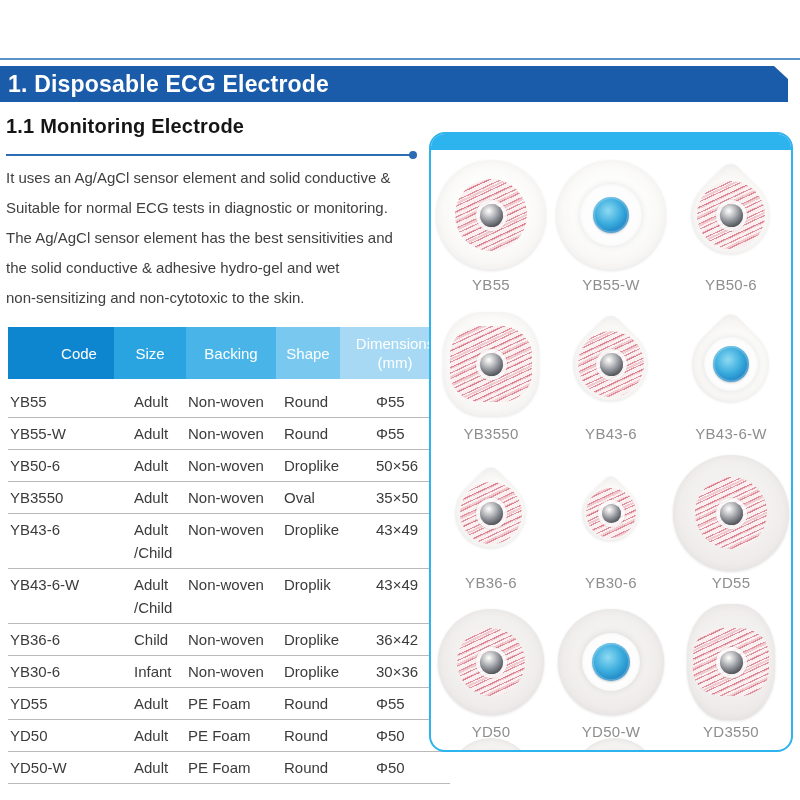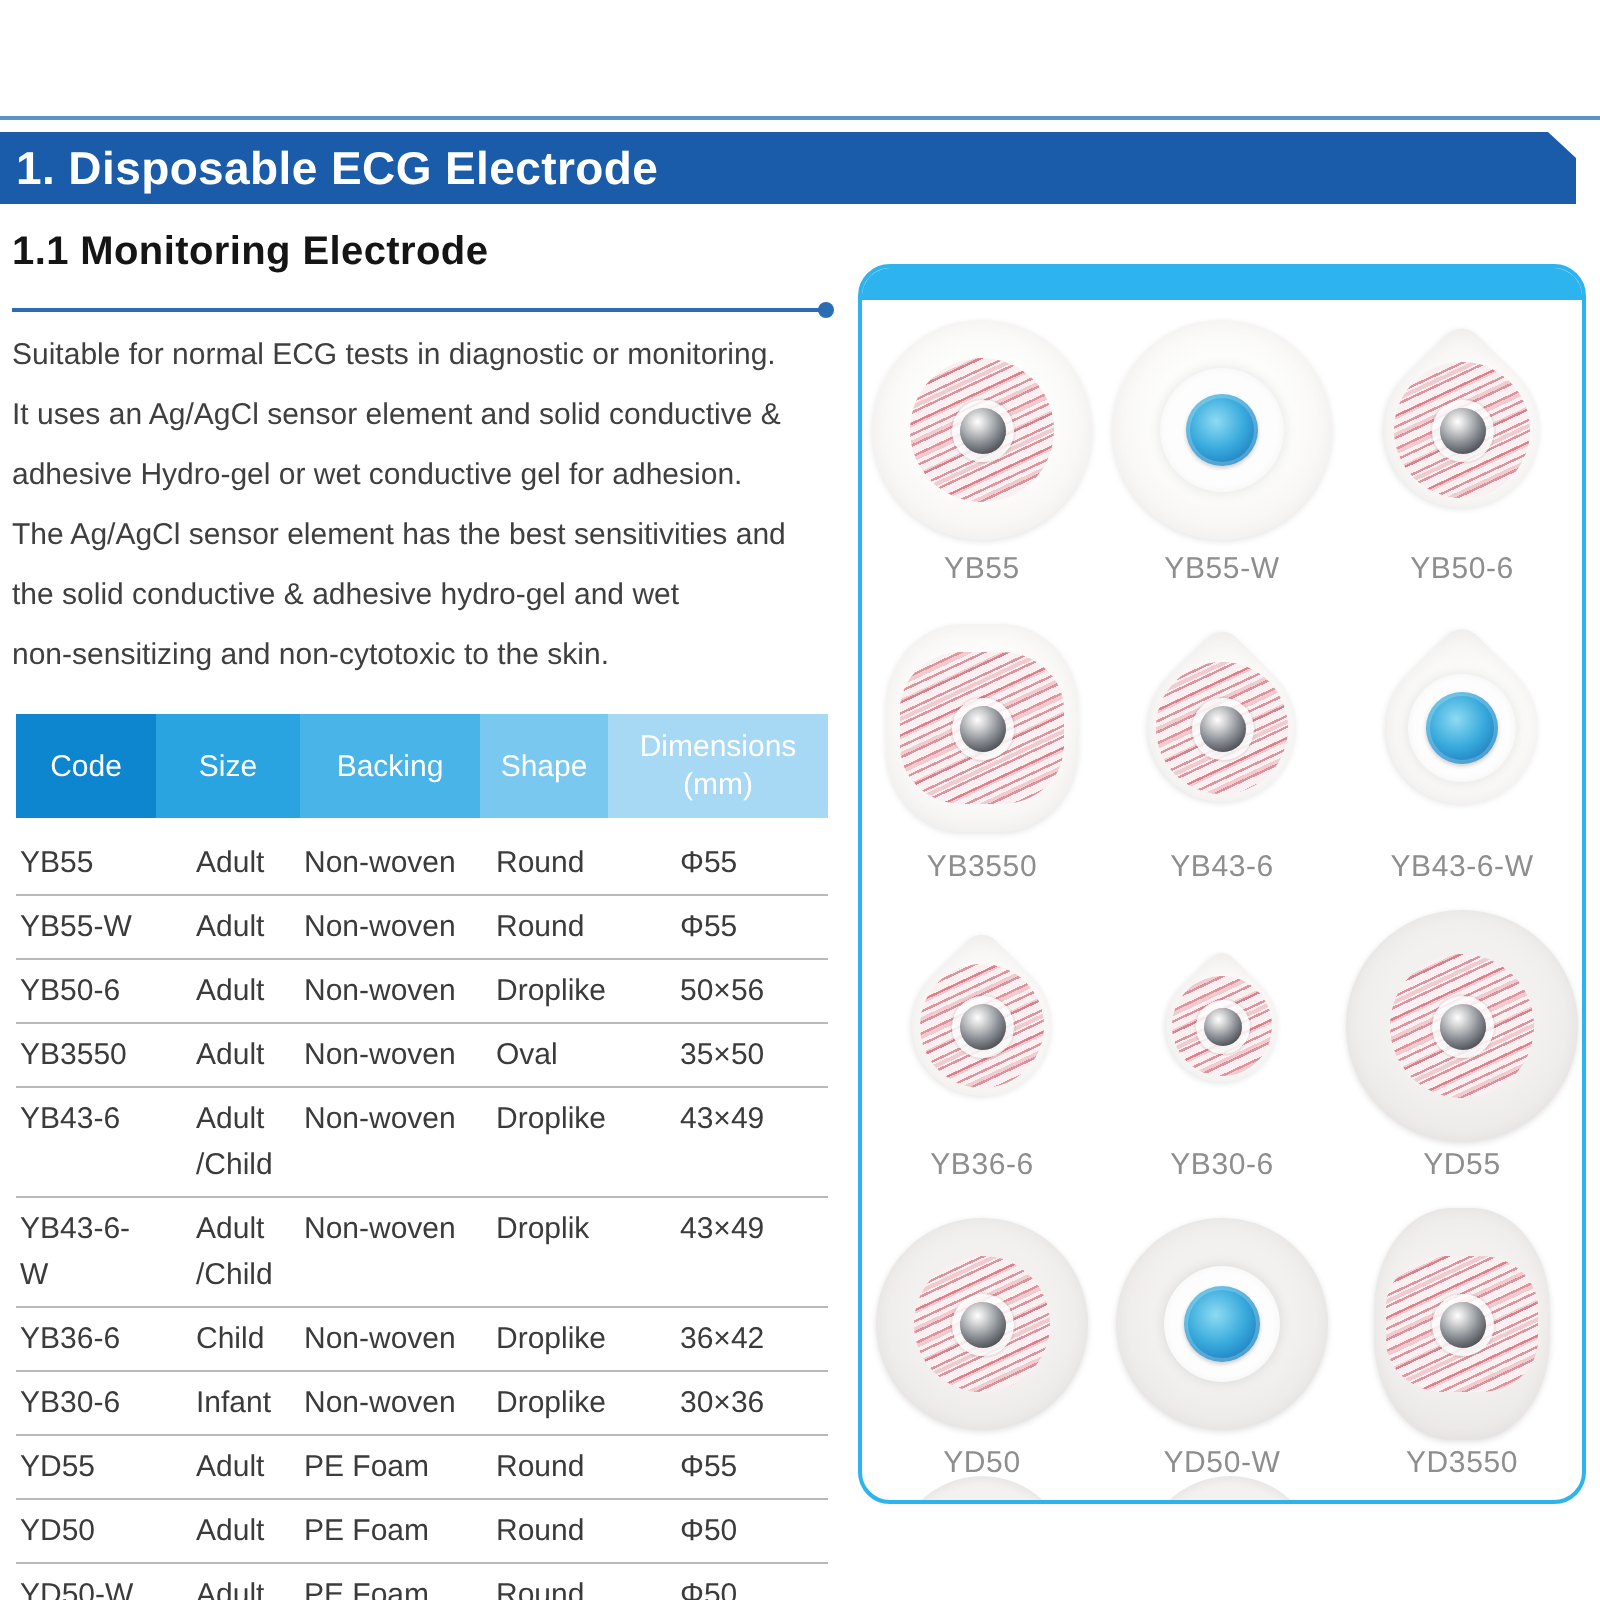--- a/index.html
+++ b/index.html
@@ -35,21 +35,21 @@
 
   .desc{margin-top:7px;}
   .desc-line{font-size:15px;line-height:30px;color:#3f3f3f;white-space:nowrap;}
 
   
   table.spec{border-collapse:collapse;margin:14px 0 0 2px;width:406px;table-layout:fixed;}
   .spec th{
     height:52px;color:#ffffff;font-size:15px;font-weight:400;text-align:center;
     vertical-align:middle;white-space:pre-line;line-height:19px;padding:0;
   }
-  .spec th.h0{width:70px;background:#0d85cf;}
+  .spec th.h0{width:70px;background:#0d85cf;padding-left:36px;}
   .spec th.h1{width:72px;background:#2aa3e1;}
   .spec th.h2{width:90px;background:#48b4e8;}
   .spec th.h3{width:64px;background:#79c8ef;}
   .spec th.h4{width:110px;background:#a7d9f4;}
   .spec td{
     font-size:15px;color:#3b3b3b;vertical-align:top;text-align:left;
     padding:4px 0 4px 0;line-height:23px;border-bottom:1px solid #b9b9b9;
     white-space:pre-line;
   }
   .spec tbody tr:first-child td{padding-top:11px;}
@@ -145,23 +145,22 @@
 
   <div class="content">
 
     <div class="left">
       <h2 class="sec-title">1.1 Monitoring Electrode</h2>
       <div class="title-rule">
         <span class="dot"></span>
       </div>
 
       <div class="desc">
+        <div class="desc-line">It uses an Ag/AgCl sensor element and solid conductive &amp;</div>
         <div class="desc-line">Suitable for normal ECG tests in diagnostic or monitoring.</div>
-        <div class="desc-line">It uses an Ag/AgCl sensor element and solid conductive &amp;</div>
-        <div class="desc-line">adhesive Hydro-gel or wet conductive gel for adhesion.</div>
         <div class="desc-line">The Ag/AgCl sensor element has the best sensitivities and</div>
         <div class="desc-line">the solid conductive &amp; adhesive hydro-gel and wet</div>
         <div class="desc-line">non-sensitizing and non-cytotoxic to the skin.</div>
       </div>
 
       <table class="spec">
         <thead>
           <tr>
             <th class="h0">Code</th>
             <th class="h1">Size</th>

